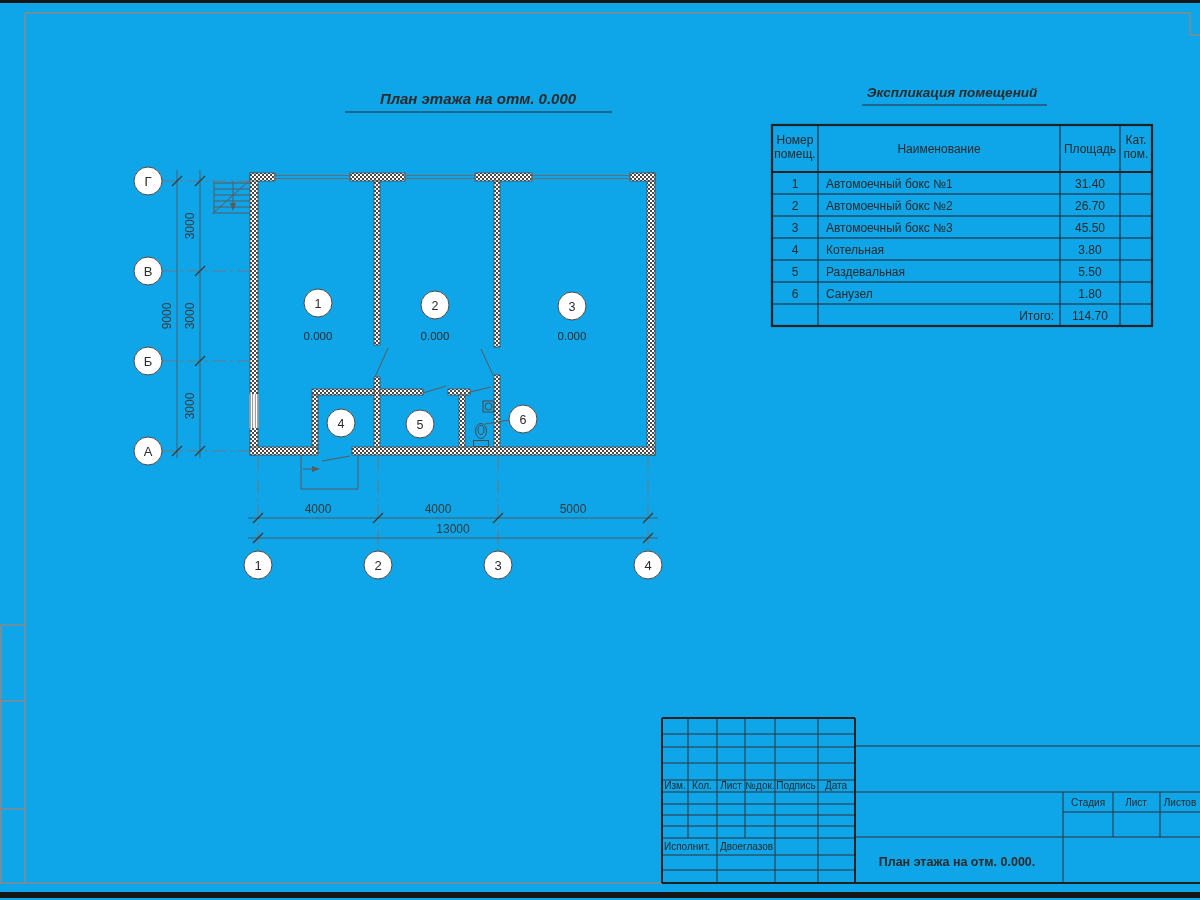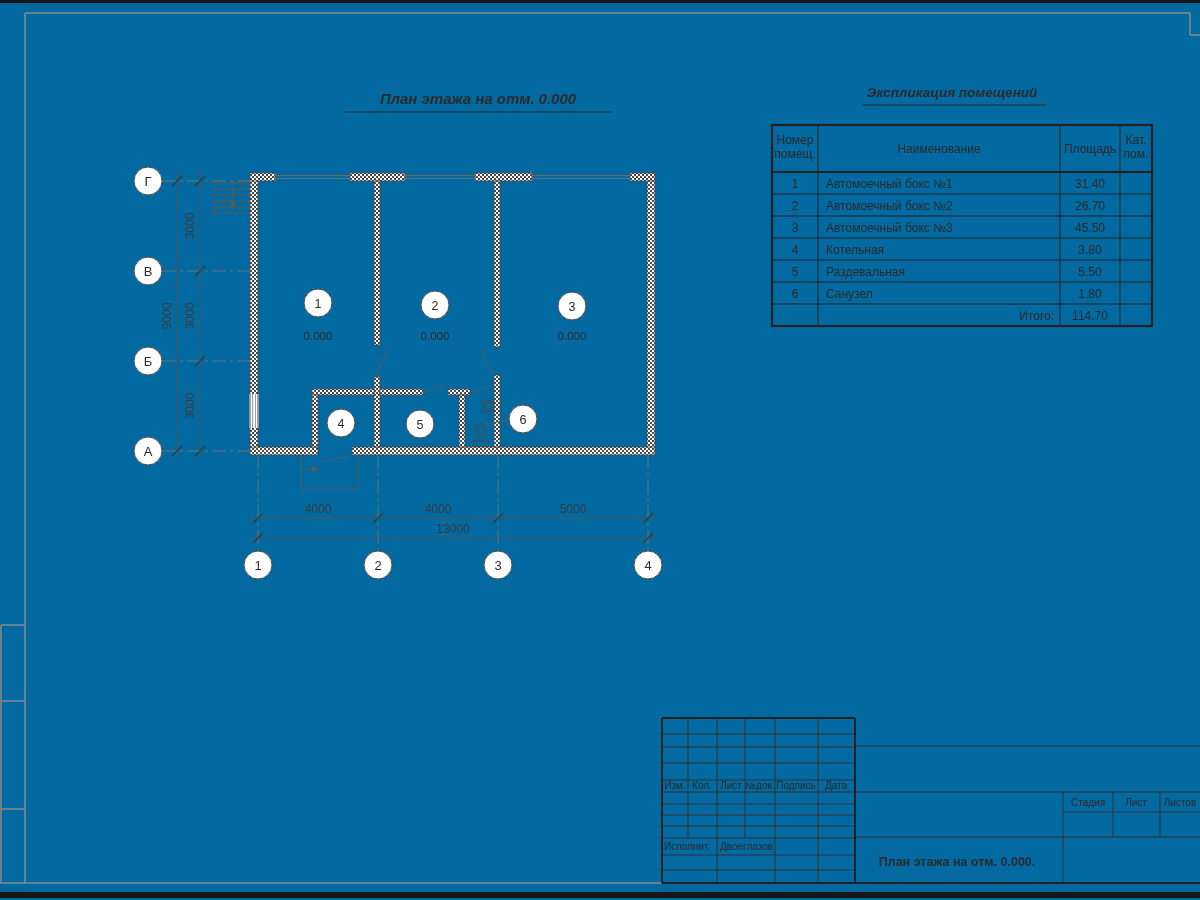--- a/index.html
+++ b/index.html
@@ -1,16 +1,16 @@
 <!DOCTYPE html>
 <html><head>
 <meta charset="utf-8">
 <style>
   html,body{margin:0;padding:0;background:#fff;}
-  .sheet{position:relative;width:1200px;height:900px;background:#0369a1;overflow:hidden;}
+  .sheet{position:relative;width:1200px;height:900px;background:#0ea5e9;overflow:hidden;}
   svg{position:absolute;left:0;top:0;}
   svg text{font-family:"Liberation Sans","DejaVu Sans",sans-serif;fill:#2b2b2b;}
   .t-plan-title{font-size:15px;font-style:italic;font-weight:bold;}
   .t-table-title{font-size:13.5px;font-style:italic;font-weight:bold;}
   .t-dim{font-size:12px;fill:#3a3a3a;}
   .t-axis{font-size:13px;fill:#2b2b2b;}
   .t-room{font-size:12.5px;}
   .t-level{font-size:11.5px;}
   .t-cell{font-size:12px;}
   .t-small{font-size:10px;}

